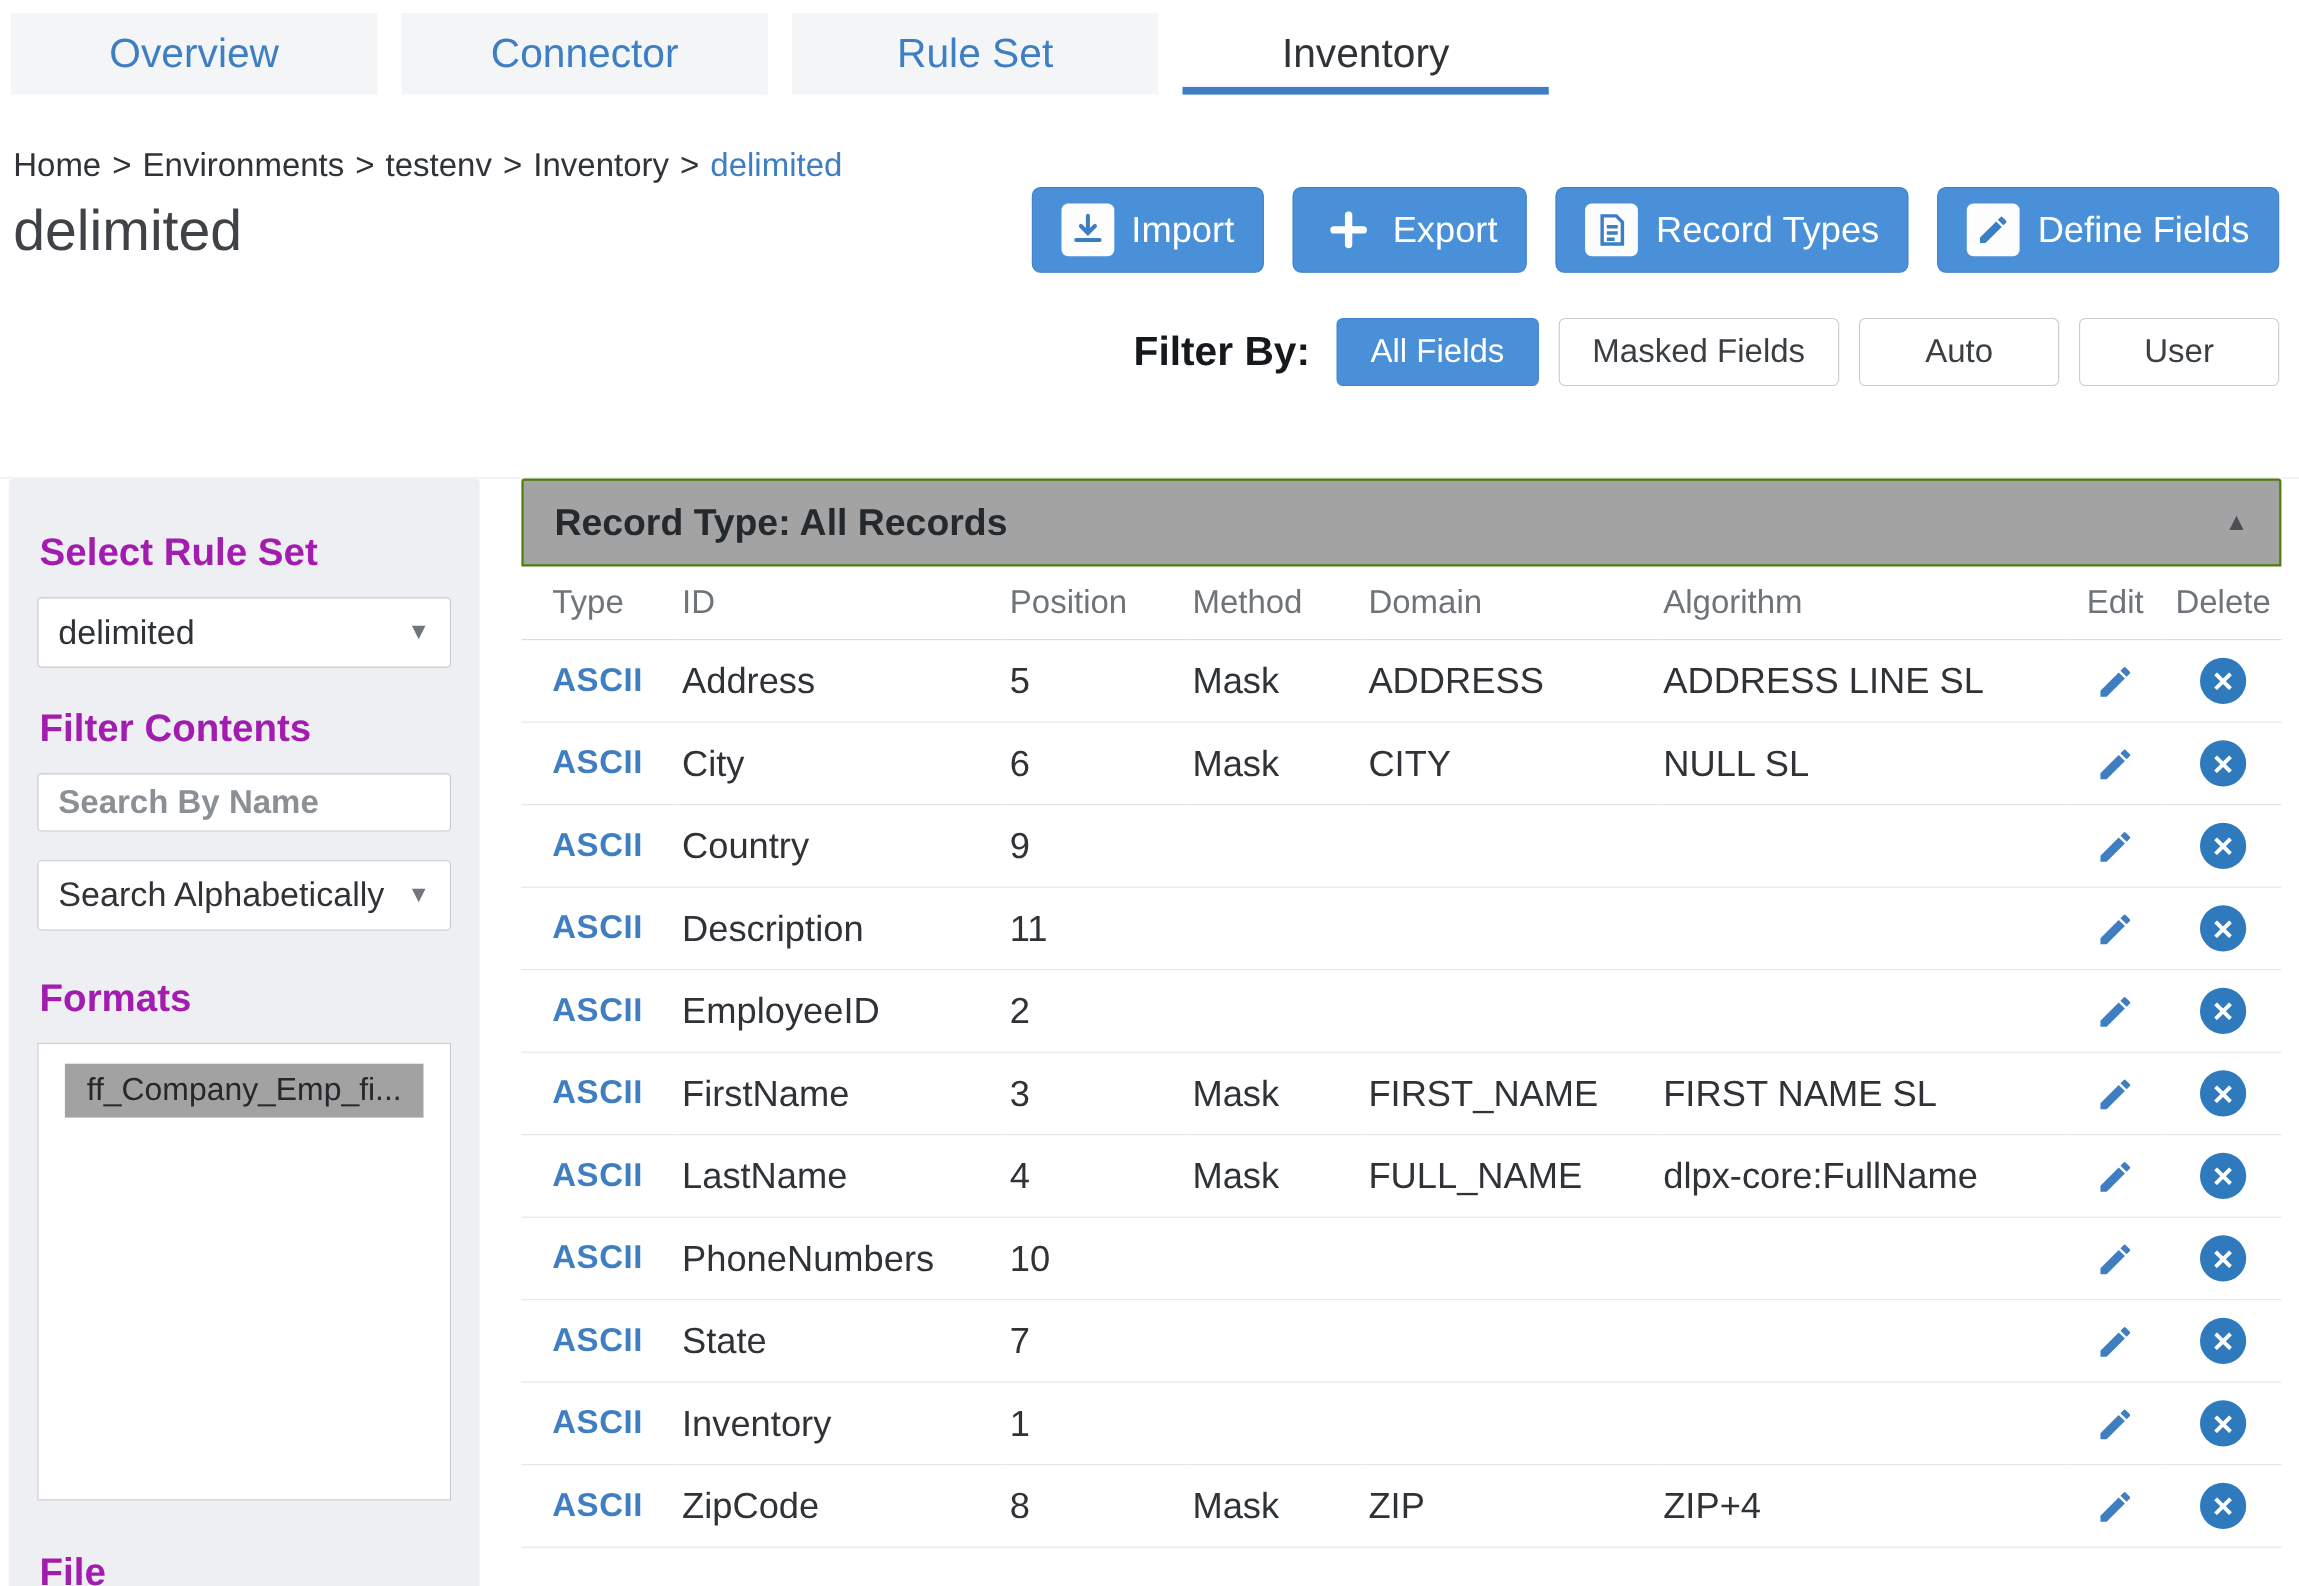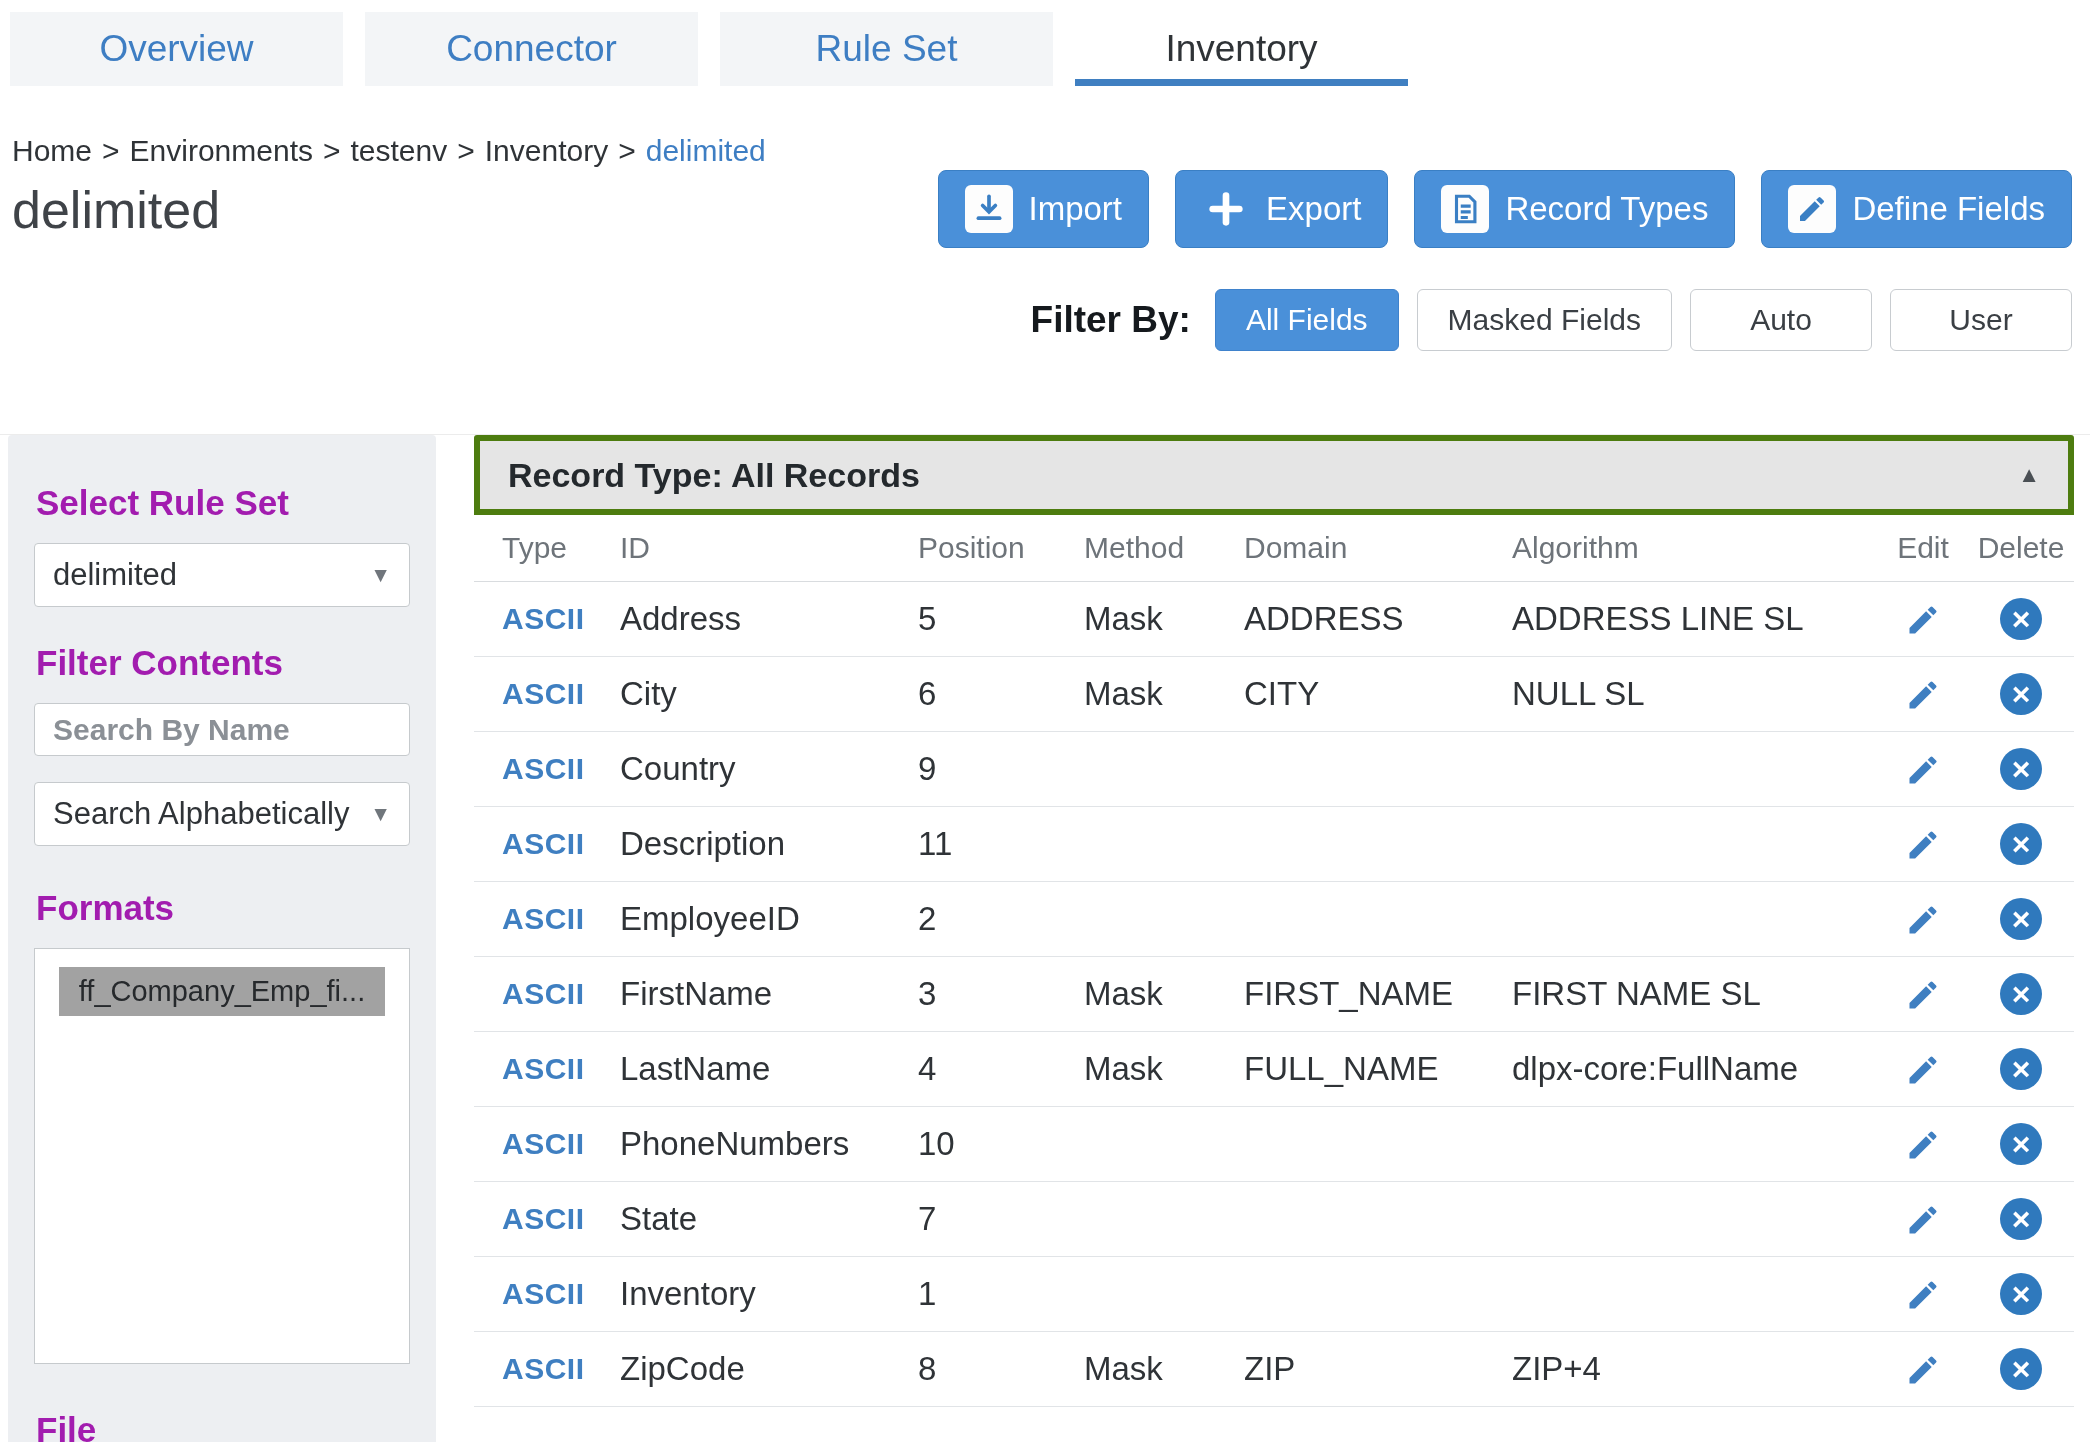--- a/index.html
+++ b/index.html
@@ -70,21 +70,21 @@
     padding-top:18px;
   }
   .list-box.formats { height:416px; margin-bottom:46px; }
   .chip {
     background:#a2a2a2; color:#26292c; font-size:29px; padding:8px 20px; cursor:pointer;
     max-width:340px; white-space:nowrap; overflow:hidden; text-overflow:ellipsis;
   }
   
   .main { flex:1; margin:0 16px 0 38px; }
   .panel-header {
-    background:#e5e5e5; border:6px solid #4d7c0f; border-radius:3px 3px 0 0; height:80px;
+    background:#a3a3a3; border:2px solid #4d7c0f; border-radius:3px 3px 0 0; height:80px;
     display:flex; align-items:center; justify-content:space-between; padding:0 28px;
     font-size:34px; font-weight:bold; color:#24292d;
   }
   .collapse { color:#4a4f54; font-size:22px; cursor:pointer; }
   table { width:100%; border-collapse:collapse; table-layout:fixed; }
   thead th {
     text-align:left; height:66px; font-size:30px; font-weight:normal; color:#6e747a;
     border-bottom:1px solid #d9dcdf; padding:0 6px;
   }
   tbody td {

